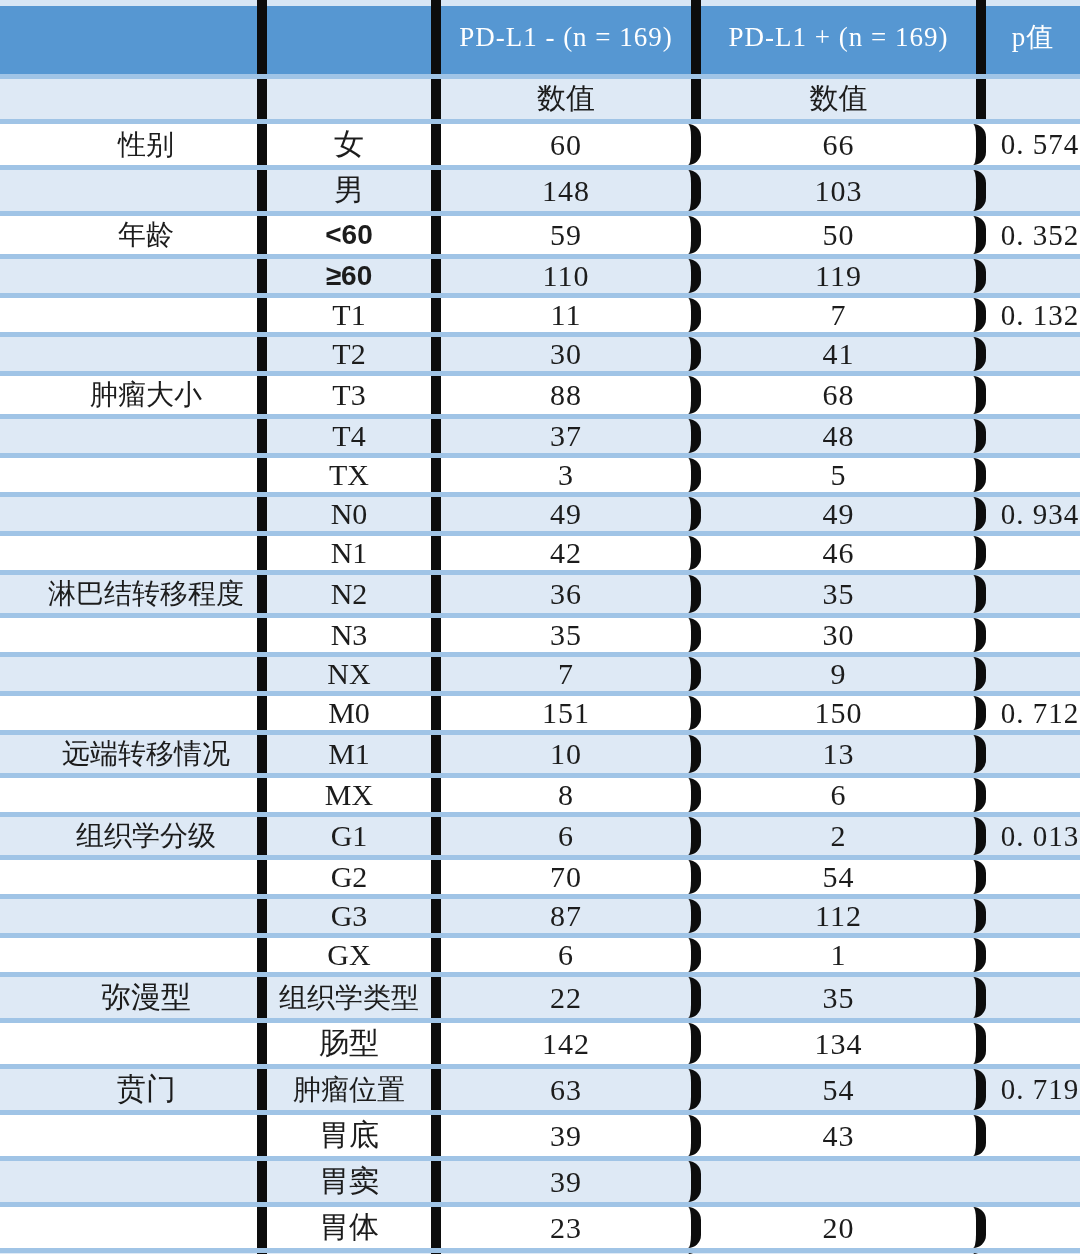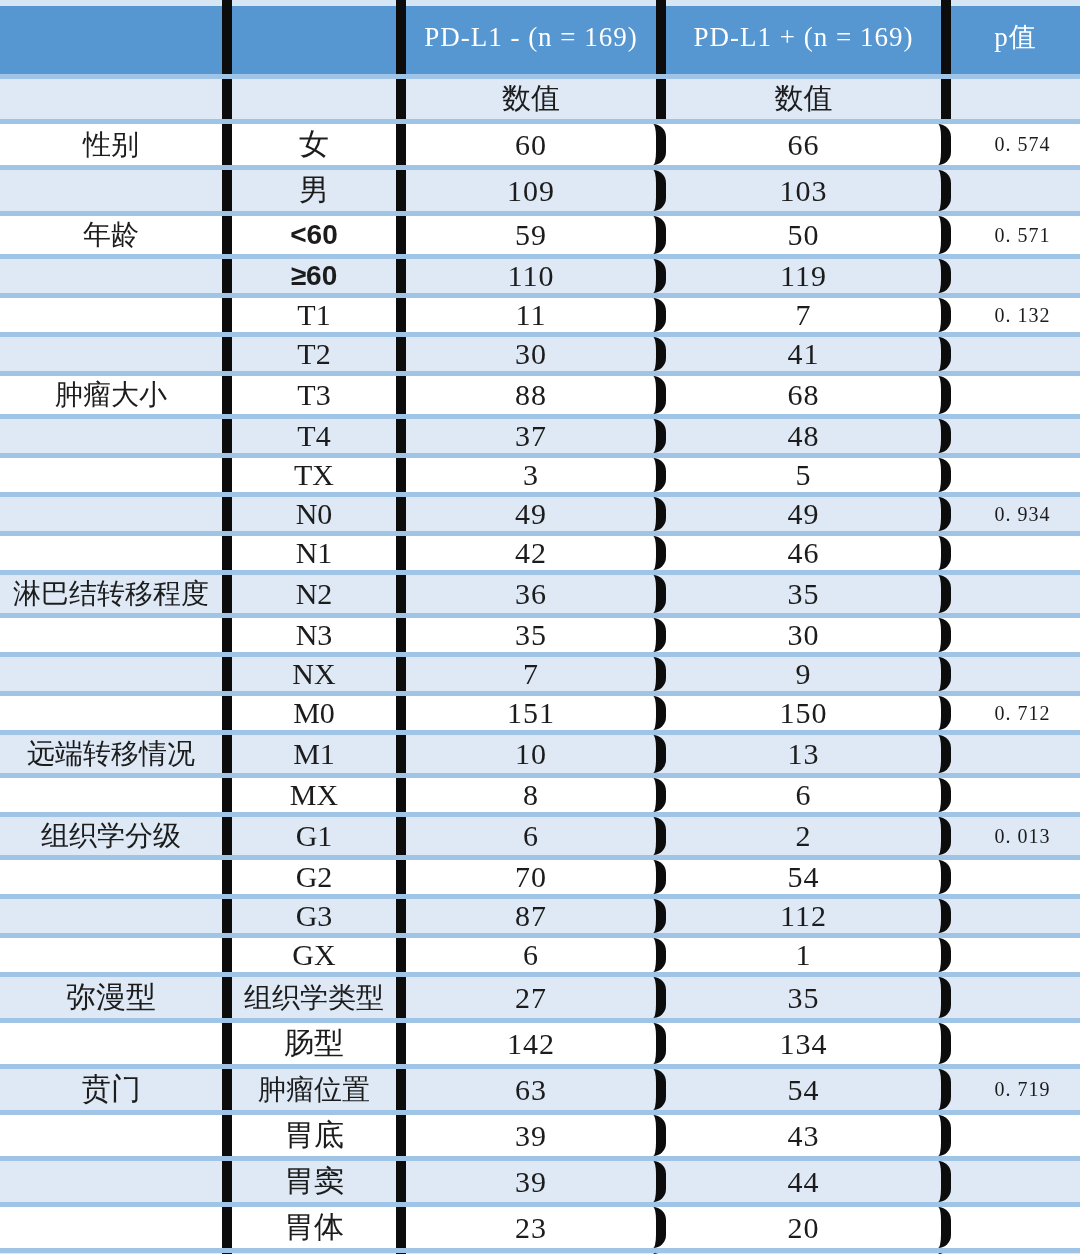--- a/index.html
+++ b/index.html
@@ -12,39 +12,40 @@
   }
   .tbl{
     display:flex;flex-direction:column;height:100%;
     border-bottom:4px solid var(--sep,#A0C4E6);
   }
   .row{
     display:grid;
     grid-template-columns:232px 174px 260px 285px 1fr;
     flex:1 1 0;
     background:#ffffff;
+    padding-left:35px;
   }
   .row + .row{border-top:5px solid var(--sep,#A0C4E6);}
   .row.alt{background:var(--stripe,#DEE9F5);}
   .row.header{
     flex:0 0 74px;
     background:linear-gradient(var(--hdr-edge,#D7E6F5) 0 6px, var(--hdr,#5697D2) 6px 100%);
     color:#ffffff;
   }
   .cell{
     display:flex;align-items:center;justify-content:center;
     border-right:10px solid var(--divider,#0C0C0C);
     overflow:hidden;white-space:nowrap;
   }
   .cell.c5{border-right:none;}
   .row.header .cell{font-size:27px;letter-spacing:1px;}
   .cat{font-size:28px;}
   .lbl{font-size:30px;}
   .num{font-size:30px;letter-spacing:1px;border-radius:13px;}
-  .pval{font-size:20px;padding-left:14px;letter-spacing:1px;}
+  .pval{font-size:29px;padding-left:14px;letter-spacing:1px;}
   .sub .cell{font-size:29px;}
   .sans{
     font-family:"Liberation Sans","DejaVu Sans",sans-serif;
     font-weight:600;font-size:28px;
   }
 </style>
 </head>
 <body>
 
 <div class="page" style="--hdr: #5697D2; --hdr-edge: #D7E6F5; --stripe: #DEE9F5; --sep: #A0C4E6; --divider: #0C0C0C; --body-text: #1C1C1C;">
@@ -69,30 +70,30 @@
   <div class="row">
         <div class="cell c1 cat">性别</div>
         <div class="cell c2 lbl">女</div>
         <div class="cell c3 num">60</div>
         <div class="cell c4 num">66</div>
         <div class="cell c5 pval">0. 574</div>
       </div>
       <div class="row alt">
         <div class="cell c1 cat"></div>
         <div class="cell c2 lbl">男</div>
-        <div class="cell c3 num">109</div>
+        <div class="cell c3 num">148</div>
         <div class="cell c4 num">103</div>
         <div class="cell c5 pval"></div>
       </div>
       <div class="row">
         <div class="cell c1 cat">年龄</div>
         <div class="cell c2 lbl sans">&lt;60</div>
         <div class="cell c3 num">59</div>
         <div class="cell c4 num">50</div>
-        <div class="cell c5 pval">0. 571</div>
+        <div class="cell c5 pval">0. 352</div>
       </div>
       <div class="row alt">
         <div class="cell c1 cat"></div>
         <div class="cell c2 lbl sans">≥60</div>
         <div class="cell c3 num">110</div>
         <div class="cell c4 num">119</div>
         <div class="cell c5 pval"></div>
       </div>
       <div class="row">
         <div class="cell c1 cat"></div>
@@ -209,21 +210,21 @@
       <div class="row">
         <div class="cell c1 cat"></div>
         <div class="cell c2 lbl">GX</div>
         <div class="cell c3 num">6</div>
         <div class="cell c4 num">1</div>
         <div class="cell c5 pval"></div>
       </div>
       <div class="row alt">
         <div class="cell c2 lbl">弥漫型</div>
         <div class="cell c1 cat">组织学类型</div>
-        <div class="cell c3 num">27</div>
+        <div class="cell c3 num">22</div>
         <div class="cell c4 num">35</div>
         <div class="cell c5 pval"></div>
       </div>
       <div class="row">
         <div class="cell c1 cat"></div>
         <div class="cell c2 lbl">肠型</div>
         <div class="cell c3 num">142</div>
         <div class="cell c4 num">134</div>
         <div class="cell c5 pval"></div>
       </div>
@@ -238,21 +239,20 @@
         <div class="cell c1 cat"></div>
         <div class="cell c2 lbl">胃底</div>
         <div class="cell c3 num">39</div>
         <div class="cell c4 num">43</div>
         <div class="cell c5 pval"></div>
       </div>
       <div class="row alt">
         <div class="cell c1 cat"></div>
         <div class="cell c2 lbl">胃窦</div>
         <div class="cell c3 num">39</div>
-        <div class="cell c4 num">44</div>
         <div class="cell c5 pval"></div>
       </div>
       <div class="row">
         <div class="cell c1 cat"></div>
         <div class="cell c2 lbl">胃体</div>
         <div class="cell c3 num">23</div>
         <div class="cell c4 num">20</div>
         <div class="cell c5 pval"></div>
       </div>
       <div class="row alt">

